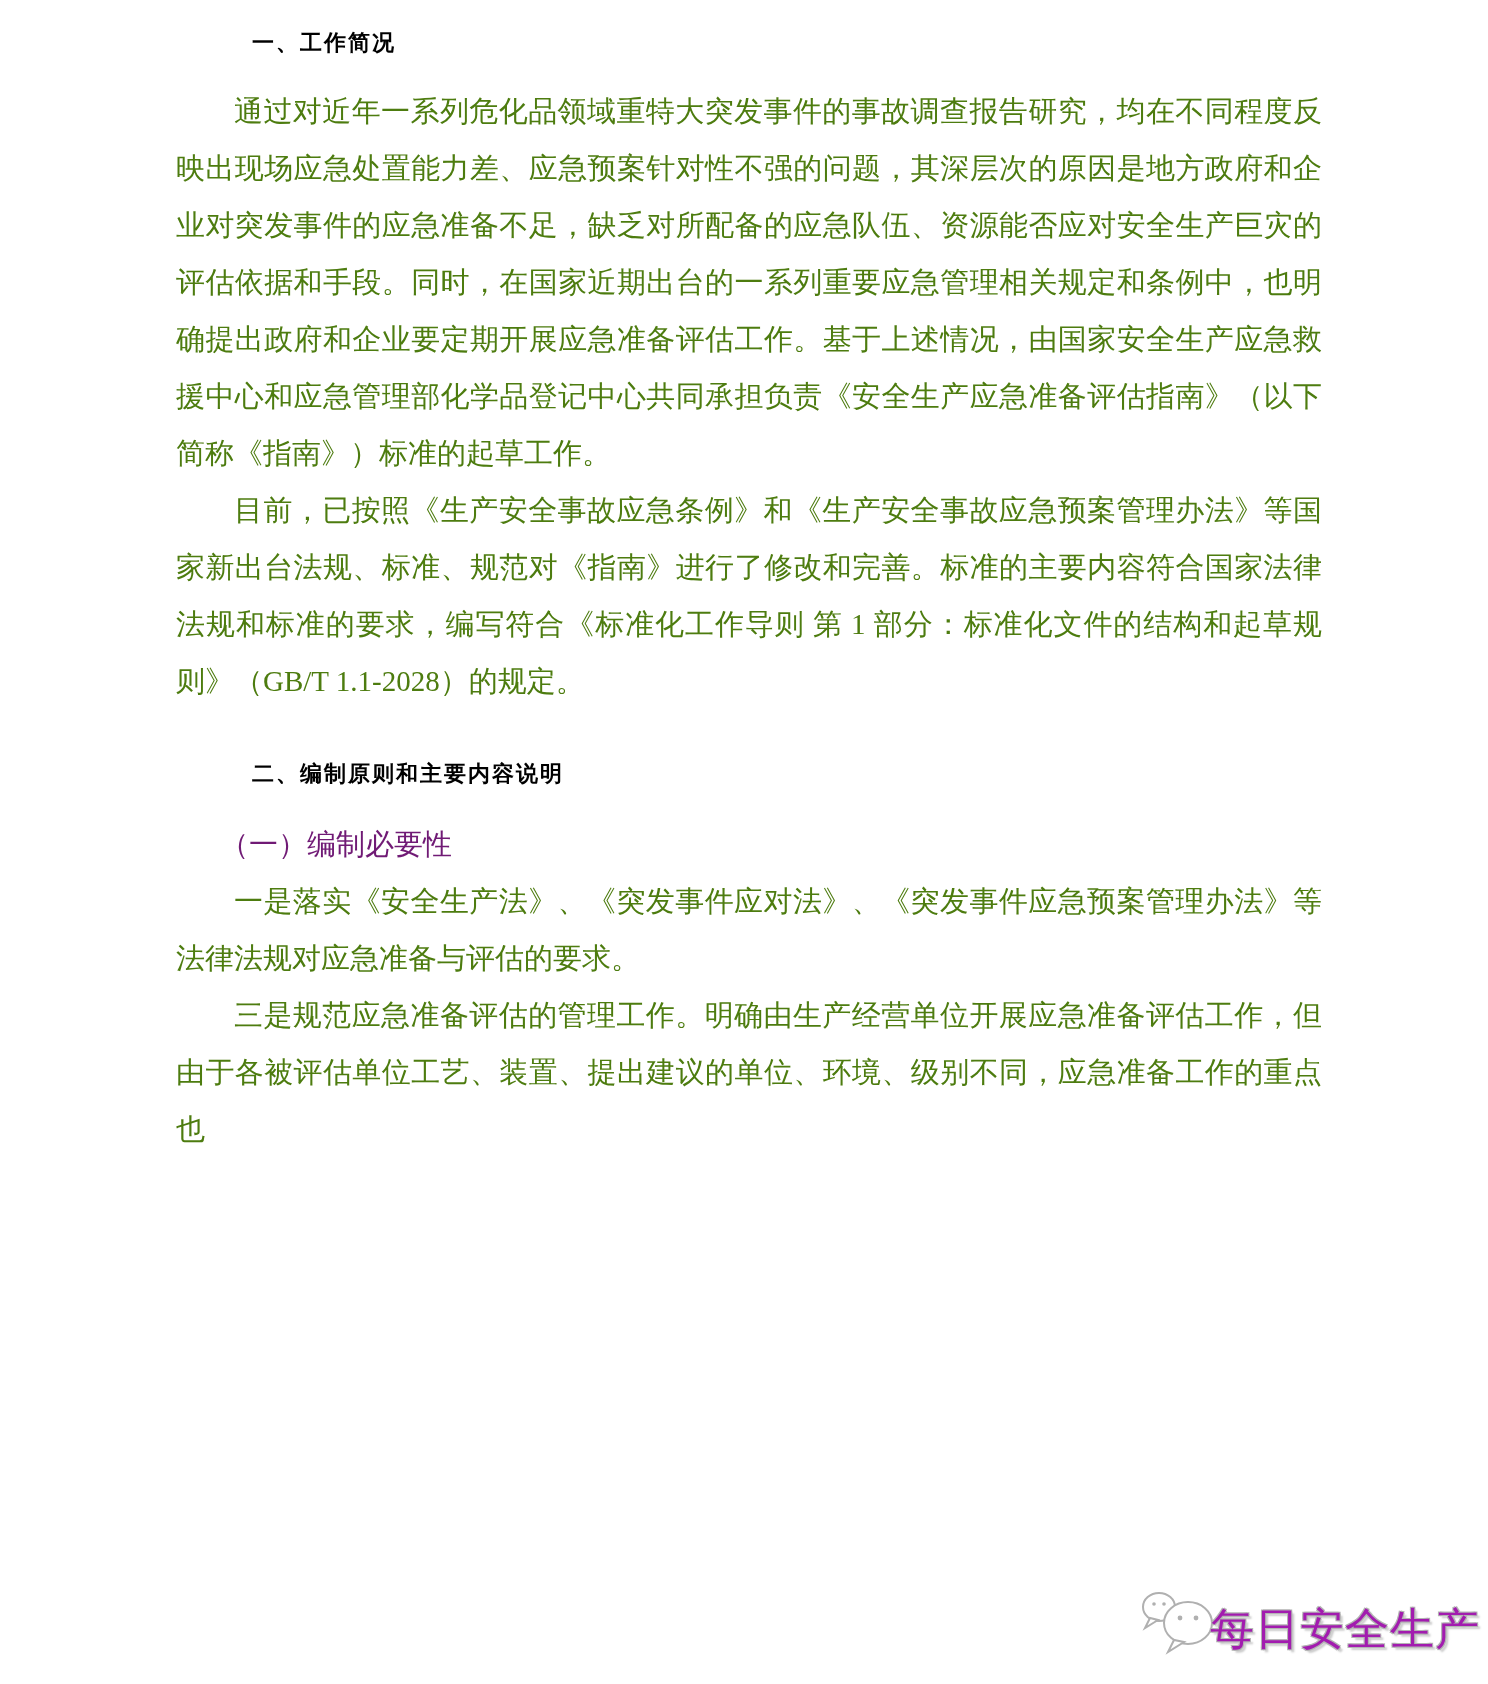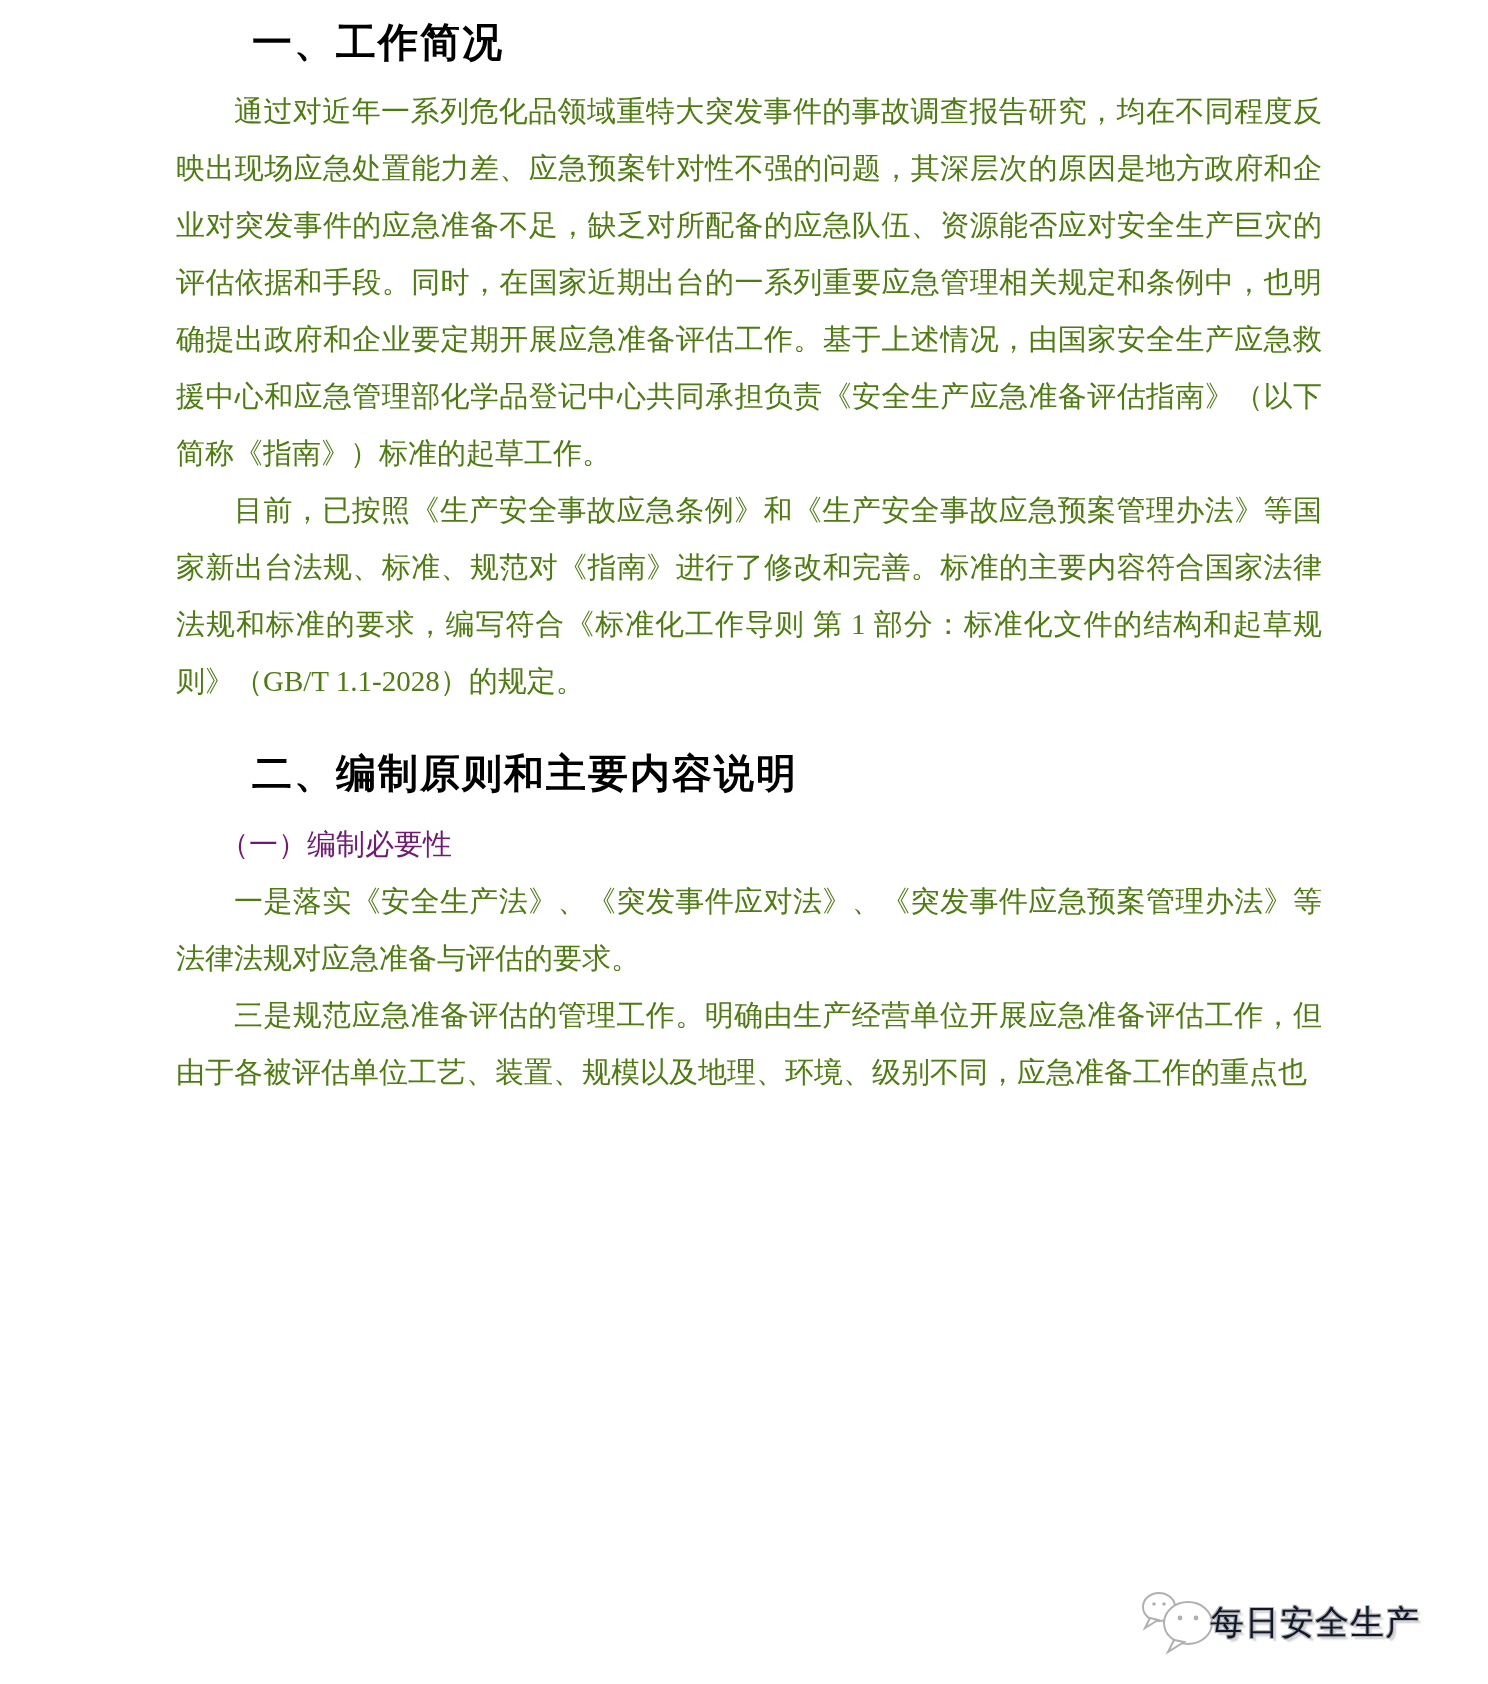--- a/index.html
+++ b/index.html
@@ -17,21 +17,21 @@
     font-family: "Liberation Serif", "DejaVu Serif", serif;
   }
   .content {
     position: relative;
     z-index: 1;
     padding: 14px 166px 0 176px;
   }
   .sec-heading {
     font-family: "Liberation Sans", "DejaVu Sans", sans-serif;
     font-weight: bold;
-    font-size: 40px;
+    font-size: 22px;
     line-height: 57px;
     letter-spacing: 2px;
     margin: 0 0 12px 0;
     text-indent: 76px;
     color: #000000;
   }
   .sec-heading.second {
     margin: 35px 0 14px 0;
   }
   .body-para {
@@ -62,24 +62,24 @@
   .watermark svg {
     position: absolute;
     left: 0;
     top: 0;
   }
   .wm-text {
     position: absolute;
     left: 72px;
     top: 20px;
     font-family: "Liberation Serif", "DejaVu Serif", serif;
-    font-size: 34px;
+    font-size: 44px;
     letter-spacing: 1px;
     white-space: nowrap;
-    color: #0f172a;
+    color: #a21caf;
     text-shadow:
       -1px -1px 0 #b4b4b4,
        1px -1px 0 #b4b4b4,
       -1px  1px 0 #b4b4b4,
        1px  1px 0 #b4b4b4,
        3px  3px 2px #cccccc;
   }
 </style>
 </head>
 <body>
@@ -104,16 +104,16 @@
     <span class="wm-text">每日安全生产</span>
   </div>
 
   <div class="content">
     <h1 class="sec-heading">一、工作简况</h1>
     <p class="body-para">通过对近年一系列危化品领域重特大突发事件的事故调查报告研究，均在不同程度反映出现场应急处置能力差、应急预案针对性不强的问题，其深层次的原因是地方政府和企业对突发事件的应急准备不足，缺乏对所配备的应急队伍、资源能否应对安全生产巨灾的评估依据和手段。同时，在国家近期出台的一系列重要应急管理相关规定和条例中，也明确提出政府和企业要定期开展应急准备评估工作。基于上述情况，由国家安全生产应急救援中心和应急管理部化学品登记中心共同承担负责《安全生产应急准备评估指南》（以下简称《指南》）标准的起草工作。</p>
     <p class="body-para">目前，已按照《生产安全事故应急条例》和《生产安全事故应急预案管理办法》等国家新出台法规、标准、规范对《指南》进行了修改和完善。标准的主要内容符合国家法律法规和标准的要求，编写符合《标准化工作导则 第 1 部分：标准化文件的结构和起草规则》（GB/T 1.1-2028）的规定。</p>
     <h1 class="sec-heading second">二、编制原则和主要内容说明</h1>
     <p class="sub-heading">（一）编制必要性</p>
     <p class="body-para">一是落实《安全生产法》、《突发事件应对法》、《突发事件应急预案管理办法》等法律法规对应急准备与评估的要求。</p>
-    <p class="body-para">三是规范应急准备评估的管理工作。明确由生产经营单位开展应急准备评估工作，但由于各被评估单位工艺、装置、规模以及地理、环境、级别不同，应急准备工作的重点也</p>
+    <p class="body-para">三是规范应急准备评估的管理工作。明确由生产经营单位开展应急准备评估工作，但由于各被评估单位工艺、装置、提出建议的单位、环境、级别不同，应急准备工作的重点也</p>
   </div>
 
 </div>
 
 </body></html>

